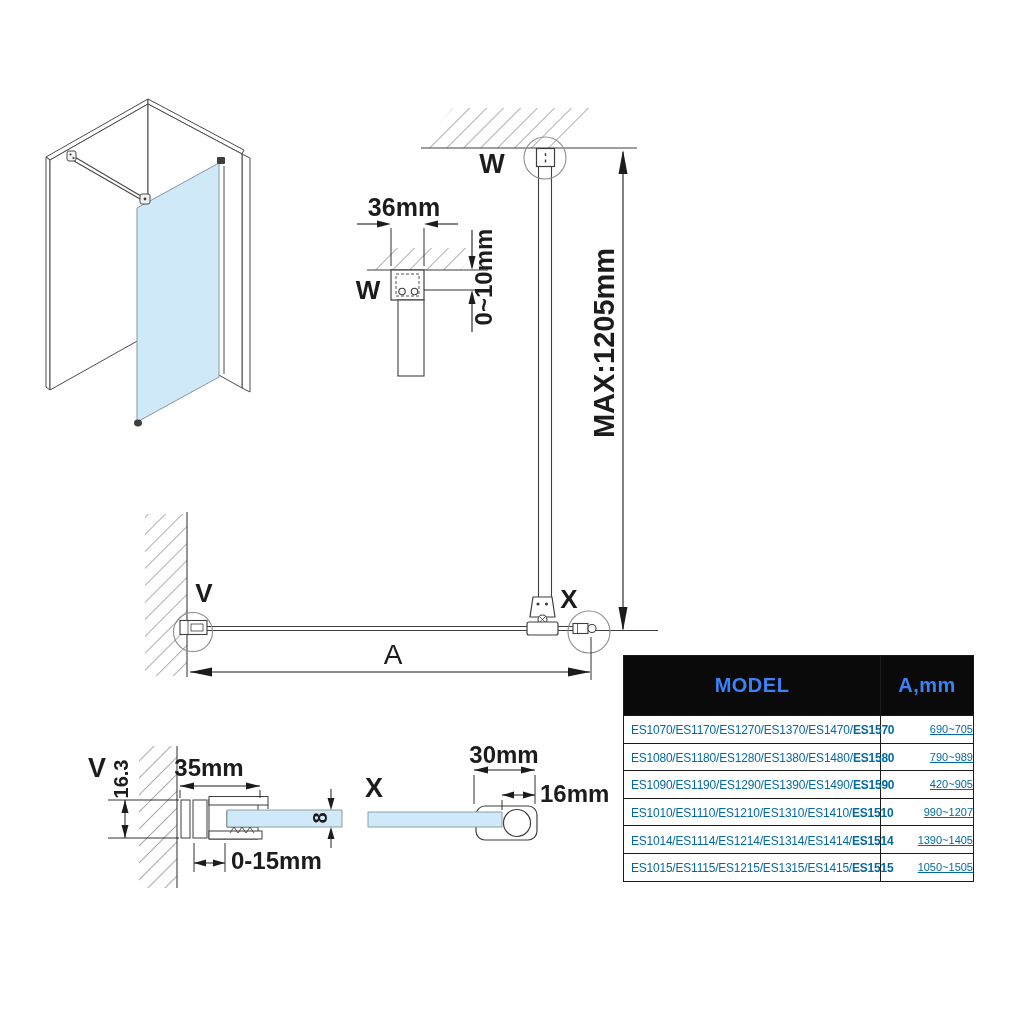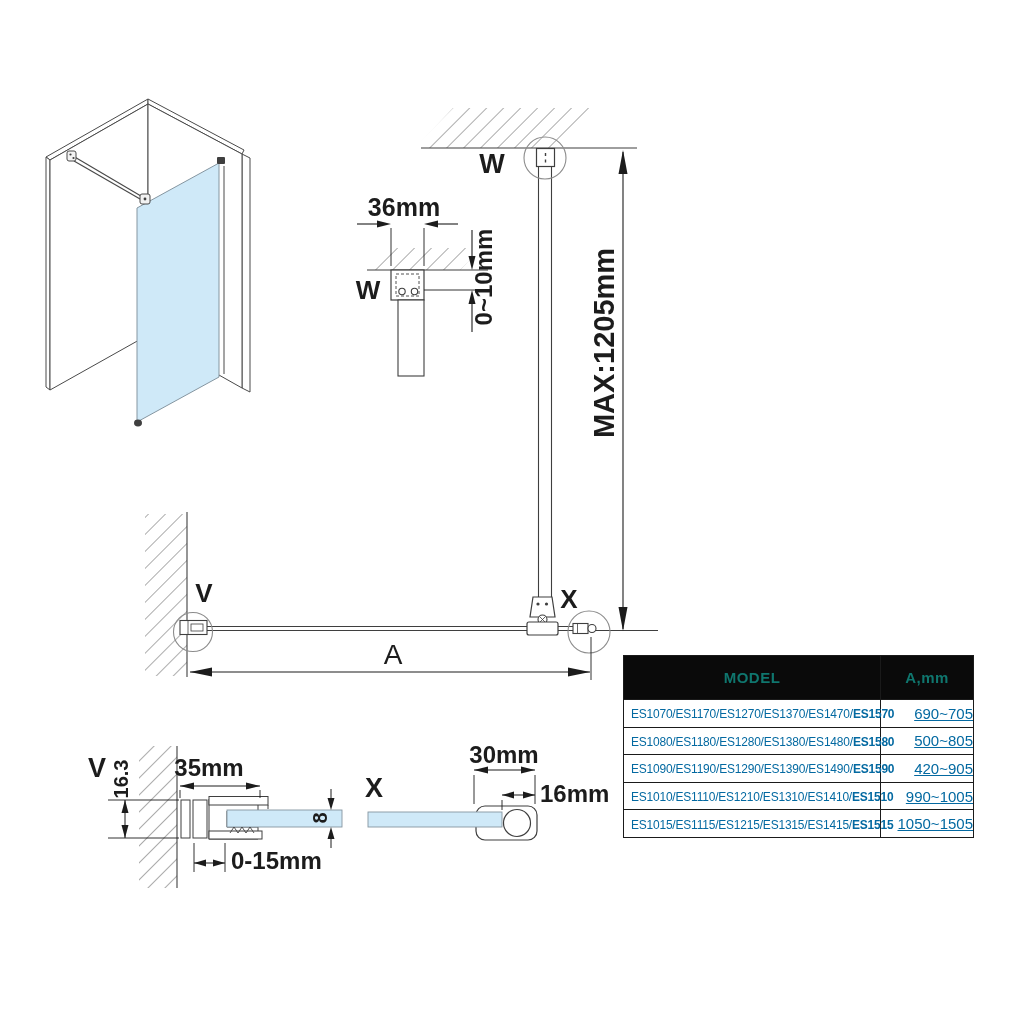--- a/index.html
+++ b/index.html
@@ -2,29 +2,29 @@
 <html><head>
 <meta charset="utf-8">
 <style>
   html,body{margin:0;padding:0;background:#fff;}
   .canvas{position:relative;width:1024px;height:1024px;background:#fff;overflow:hidden;
           font-family:"Liberation Sans",sans-serif;}
   svg text{font-family:"Liberation Sans",sans-serif;fill:#1c1c1c;}
   .spec-table{position:absolute;left:623px;top:655px;width:350px;border-collapse:collapse;
               table-layout:fixed;background:#fff;}
   .spec-table,.spec-table th,.spec-table td{border:1.4px solid #1a1a1a;}
-  .spec-table th{background:#0a0a0a;color:#0f766e;height:27px;font-size:15px;font-weight:bold;
-                 letter-spacing:.5px;padding:8px;text-align:center;}
+  .spec-table th{background:#0a0a0a;color:#3b82f6;height:27px;font-size:20px;font-weight:bold;
+                 letter-spacing:.5px;padding:16px;text-align:center;}
   .spec-table td{height:26.6px;padding:0;text-align:right;color:#0369a1;text-decoration:underline;}
   .spec-table col.c-model{width:257px;}
   .spec-table col.c-a{width:93px;}
   .mtext{display:inline-block;white-space:nowrap;font-size:12.6px;letter-spacing:-.2px;
          transform:scaleX(.95);transform-origin:50% 50%;}
   .mtext b{font-weight:700;}
-  .acell{font-size:15px;}
+  .acell{font-size:11px;}
 </style>
 </head>
 <body>
 
 <div class="canvas">
 
 <svg width="1024" height="1024" viewBox="0 0 1024 1024" style="position:absolute;left:0;top:0;">
   <defs>
     <pattern id="hatch" width="12" height="12" patternUnits="userSpaceOnUse" patternTransform="rotate(45)">
       <line x1="0" y1="0" x2="0" y2="12" stroke="#5a5a5a" stroke-width="1"></line>
@@ -239,29 +239,33 @@
         <tr>
     <th>MODEL</th>
     <th>A,mm</th>
   </tr>
   <tr>
     <td><div class="mtext"><span>ES1070/ES1170/ES1270/ES1370/ES1470/</span><b>ES1570</b></div></td>
     <td class="acell">690~705</td>
   </tr>
   <tr>
     <td><div class="mtext"><span>ES1080/ES1180/ES1280/ES1380/ES1480/</span><b>ES1580</b></div></td>
-    <td class="acell">500~805</td>
+    <td class="acell">790~989</td>
   </tr>
   <tr>
     <td><div class="mtext"><span>ES1090/ES1190/ES1290/ES1390/ES1490/</span><b>ES1590</b></div></td>
     <td class="acell">420~905</td>
   </tr>
   <tr>
     <td><div class="mtext"><span>ES1010/ES1110/ES1210/ES1310/ES1410/</span><b>ES1510</b></div></td>
-    <td class="acell">990~1005</td>
+    <td class="acell">990~1207</td>
+  </tr>
+  <tr>
+    <td><div class="mtext"><span>ES1014/ES1114/ES1214/ES1314/ES1414/</span><b>ES1514</b></div></td>
+    <td class="acell">1390~1405</td>
   </tr>
   <tr>
     <td><div class="mtext"><span>ES1015/ES1115/ES1215/ES1315/ES1415/</span><b>ES1515</b></div></td>
     <td class="acell">1050~1505</td>
   </tr>
 </tbody>
     </table>
 
 </div>
 

